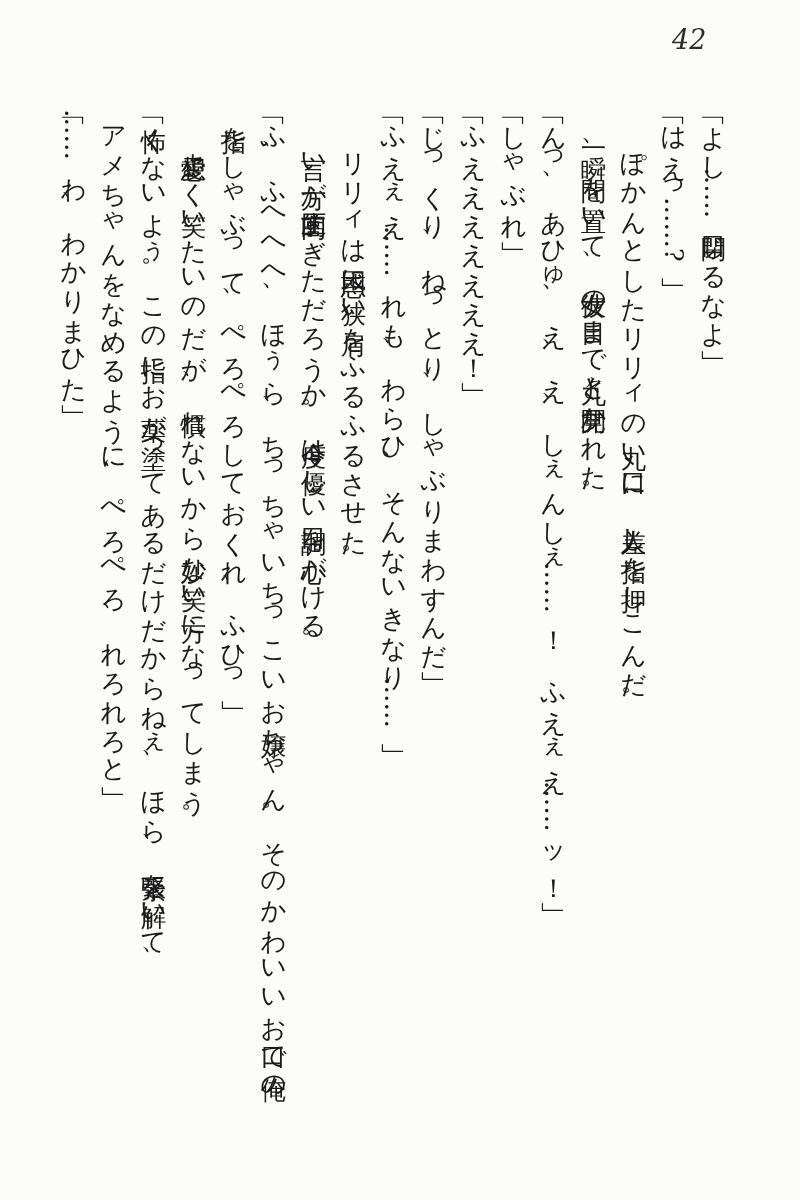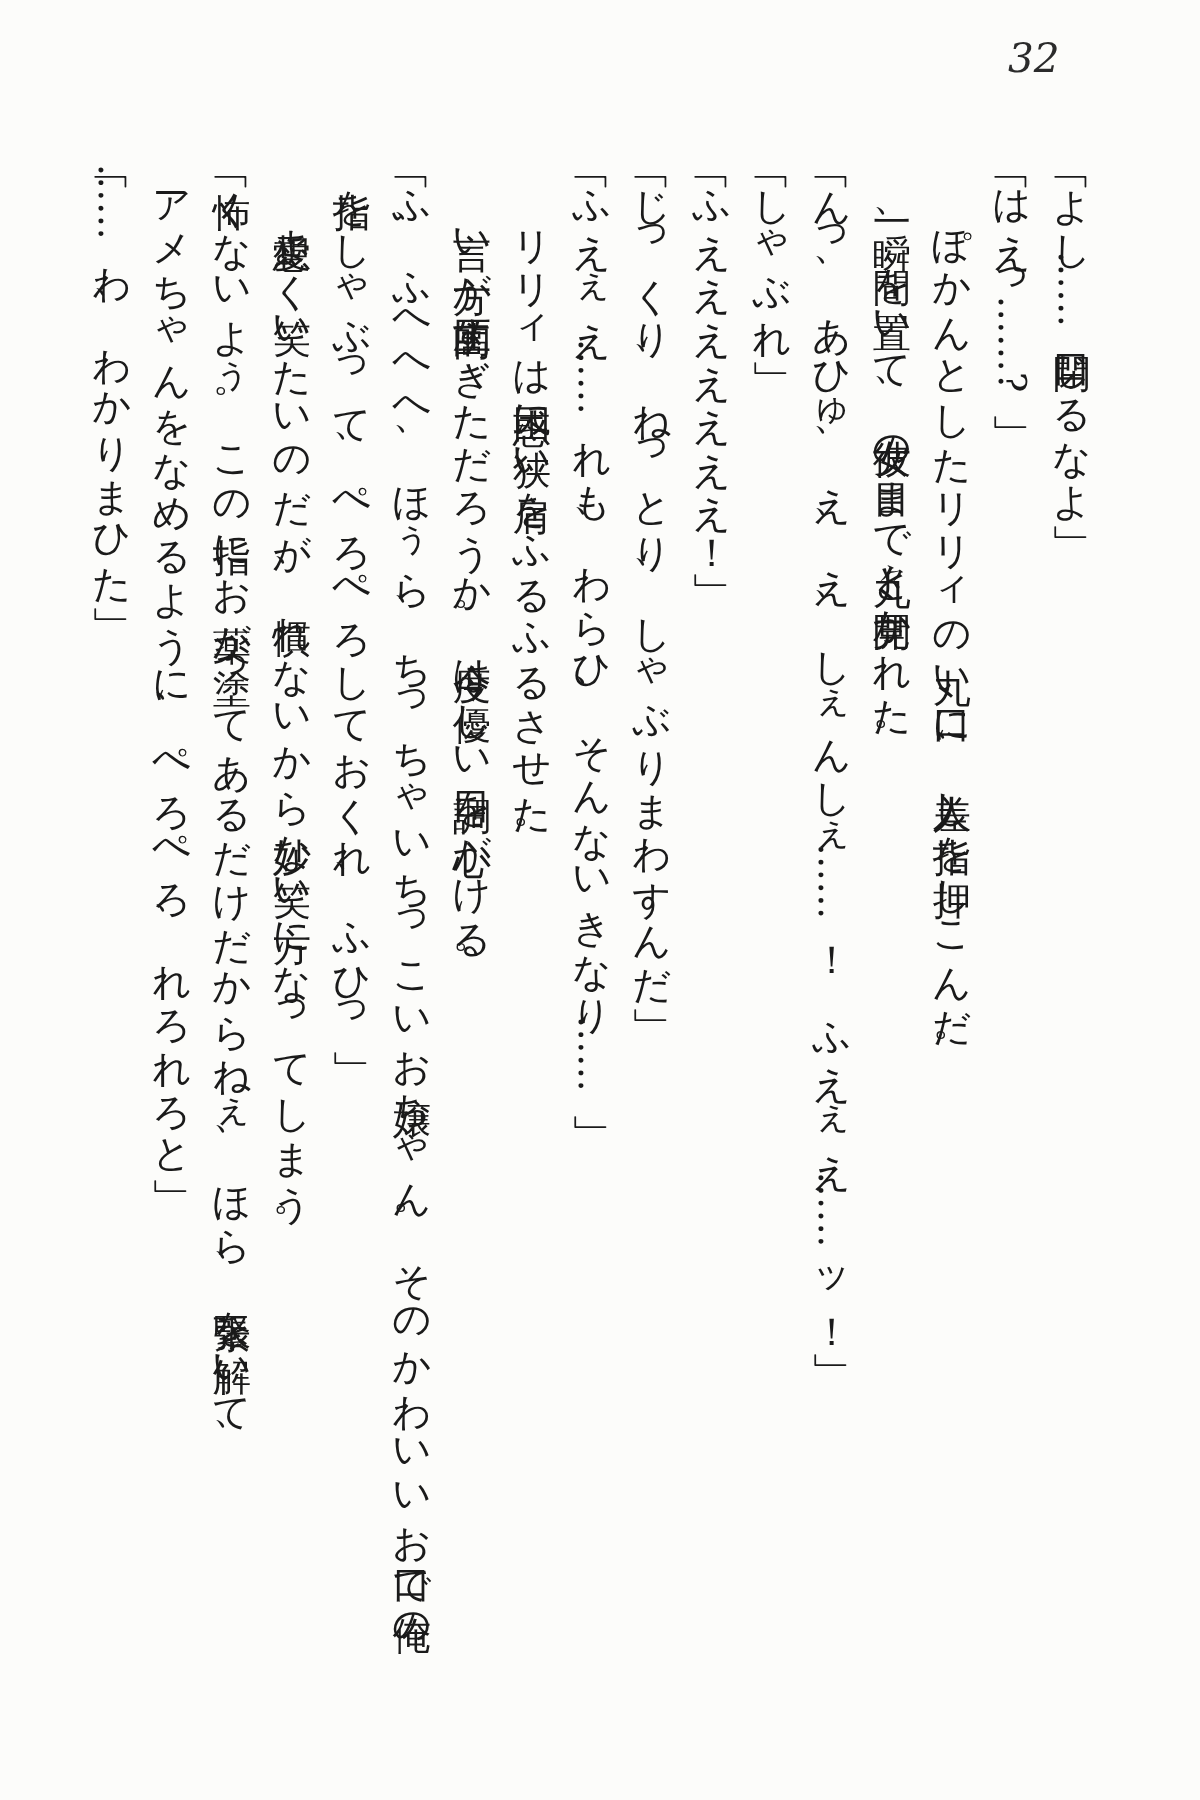--- a/index.html
+++ b/index.html
@@ -39,21 +39,21 @@
     height: 100%;
     white-space: nowrap;
   }
   .vline.indent {
     text-indent: 1em;
   }
 </style>
 </head>
 <body>
 
-<div class="page-number">32</div>
+<div class="page-number">42</div>
 
 <div class="text-block" id="text-block">
     <div class="vline">「よし……口閉じるなよ」</div>
     <div class="vline">「はえっ……?」</div>
     <div class="vline indent">ぽかんとしたリリィの丸い口に、人差し指を押しこんだ。</div>
     <div class="vline indent">一瞬、間を置いて、彼女の目まで丸々と見開かれた。</div>
     <div class="vline">「んっ、あひゅ、え、え、しぇんしぇ……！　ふえぇえ……ッ！」</div>
     <div class="vline">「しゃぶれ」</div>
     <div class="vline">「ふえええええええ！」</div>
     <div class="vline">「じっくり、ねっとり、しゃぶりまわすんだ」</div>

